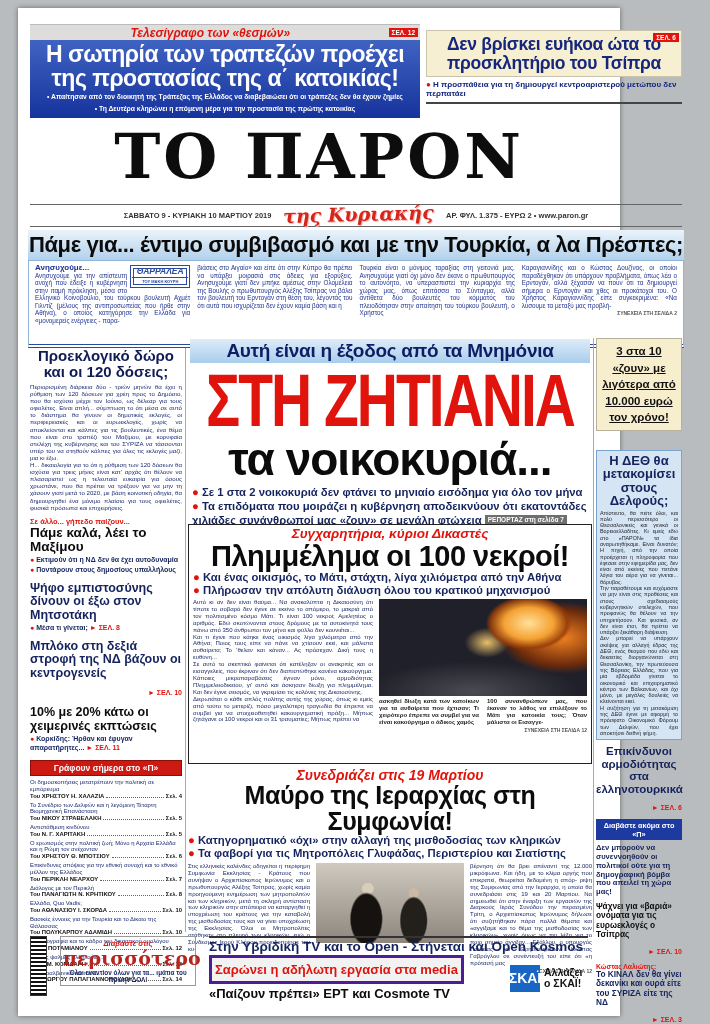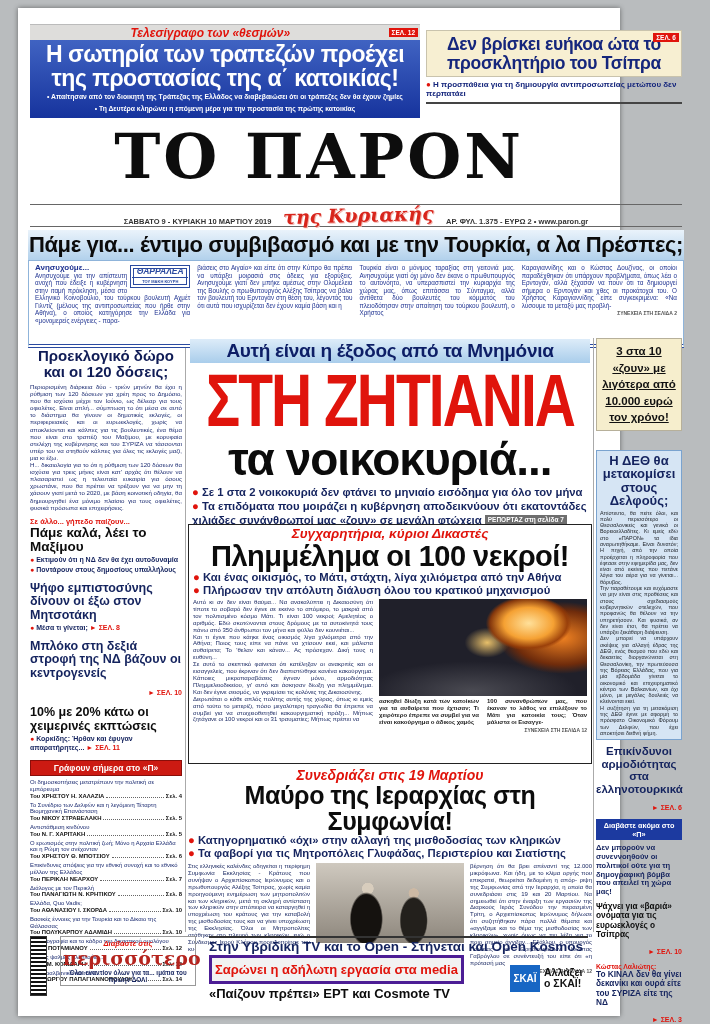--- a/index.html
+++ b/index.html
@@ -17,21 +17,21 @@
   .wb::before{content:"• "}
   .br{position:absolute;left:408px;top:22px;width:256px}
   .br-box{background:#f7efd2;border:1px solid #c9c3ad;padding:4px 4px 3px;position:relative;text-align:center}
   .br-badge{position:absolute;top:2px;right:2px}
   .br-h{color:#15267c;font-size:17.5px;font-weight:bold;line-height:19px;letter-spacing:-.3px}
   .br-bullet{font-size:8px;color:#15267c;font-weight:bold;margin-top:3px;border-bottom:2px solid #444;padding-bottom:4px;text-align:left}
   .rb::before{content:"● ";color:#e0140c}
 
   
   .mast-title{position:absolute;top:116px;left:0;width:100%;text-align:center;font-family:"DejaVu Serif",serif;font-weight:bold;font-size:62px;line-height:66px;letter-spacing:3px;color:#0d0d0d}
-  .mast-row{position:absolute;top:196px;left:12px;width:652px;height:21px;border-top:1.5px solid #666;border-bottom:1.5px solid #666;display:flex;align-items:flex-end;justify-content:center;gap:12px}
+  .mast-row{position:absolute;top:196px;left:12px;width:652px;height:21px;border-top:1.5px solid #666;border-bottom:1.5px solid #666;display:flex;align-items:center;justify-content:center;gap:12px}
   .mast-date,.mast-issue{font-size:7.5px;font-weight:bold;color:#333;white-space:nowrap}
   .mast-edition{color:#d8251c;font-size:19px;font-weight:bold;font-style:italic;font-family:"DejaVu Serif",serif;white-space:nowrap;margin-top:-3px;transform:rotate(-1.5deg);text-shadow:1px 1px 0 #f3b6b0}
 
   
   .lead-bar{position:absolute;left:10px;top:222px;width:656px;height:30px;background:linear-gradient(180deg,#eaf3fb,#b2d1ec);display:flex;align-items:center;justify-content:center}
   .lead-h{font-size:22px;font-weight:bold;color:#0b0b0b;letter-spacing:-.4px;white-space:nowrap}
   .lead-box{position:absolute;left:10px;top:252px;width:656px;height:88px;background:#fff;border:1px solid #8fb4da;border-bottom:4px double #2a4aa0;display:flex;gap:7px;padding:3px 6px 8px;box-sizing:border-box;position:absolute}
   .lead-col{flex:1;font-size:6.3px;line-height:7.5px;color:#1d3190;text-align:justify}
   .lead-label{font-weight:bold;font-size:8px;display:block}
   .thb{float:right;width:56px;border:1px solid #2a4aa0;box-shadow:inset 0 0 0 2px #fff,inset 0 0 0 3px #2a4aa0;text-align:center;margin:1px 0 2px 3px;padding:2px 1px;background:#fff}
@@ -113,21 +113,21 @@
   .typo{width:136px;border:1px solid #999;padding:2px;text-align:center;box-sizing:border-box}
   .typo-lead{color:#e0140c;font-size:7.5px;font-weight:bold;font-style:italic}
   .typo-brand{color:#b5241e;font-size:19px;font-weight:bold;font-family:"DejaVu Serif",serif;line-height:20px}
   .typo-sub{color:#14235e;font-size:6.4px;font-weight:bold;line-height:7.2px;margin-top:1px}
   .media{flex:1;border-top:2px solid #333;padding-top:1px}
   .media1{color:#14235e;font-weight:900;font-size:13.5px;line-height:15px;white-space:nowrap}
   .media-row{display:flex;align-items:center;gap:4px;margin-top:1px}
   .media-left{flex:1}
   .media2{color:#e0140c;font-size:13px;font-weight:900;border:3px solid #4c1d95;background:#f2f2f2;padding:4px 3px;display:inline-block;white-space:nowrap}
   .media3{color:#0c0c0c;font-weight:900;font-size:13px;margin-top:2px;white-space:nowrap}
-  .skai{width:30px;height:27px;background:#1766c4;color:#fff;display:flex;align-items:center;justify-content:center;font-size:10px;font-weight:bold;flex:0 0 auto}
+  .skai{width:30px;height:27px;background:#1766c4;color:#fff;display:flex;align-items:center;justify-content:center;font-size:14px;font-weight:bold;flex:0 0 auto}
   .skai-note{font-size:10.5px;font-weight:900;color:#111;width:44px;line-height:11.5px;flex:0 0 auto}
 </style>
 </head>
 <body>
 
 <div class="page">
 
   <div class="bl">
     <div class="bl-kick">
       <span class="bl-kick-text">Τελεσίγραφο των «θεσμών»</span>
@@ -138,21 +138,21 @@
       <div class="bl-b wb">Απαίτησαν από τον διοικητή της Τράπεζας της Ελλάδος να διαβεβαιώσει ότι οι τράπεζες δεν θα έχουν ζημίες</div>
       <div class="bl-b wb">Τη Δευτέρα κληρώνει η επόμενη μέρα για την προστασία της πρώτης κατοικίας</div>
     </div>
   </div>
 
   <div class="br">
     <div class="br-box">
       <span class="badge-red br-badge">ΣΕΛ. 6</span>
       <div class="br-h">Δεν βρίσκει ευήκοα ώτα το προσκλητήριο του Τσίπρα</div>
     </div>
-    <div class="br-bullet rb">Η προσπάθεια για τη δημιουργία αντιπροσωπείας μετώπου δεν περπατάει</div>
+    <div class="br-bullet rb">Η προσπάθεια για τη δημιουργεί κεντροαριστερού μετώπου δεν περπατάει</div>
   </div>
 
   <div class="mast-title">ΤΟ ΠΑΡΟΝ</div>
   <div class="mast-row">
     <span class="mast-date">ΣΑΒΒΑΤΟ 9 - ΚΥΡΙΑΚΗ 10 ΜΑΡΤΙΟΥ 2019</span>
     <span class="mast-edition">της Κυριακής</span>
     <span class="mast-issue">ΑΡ. ΦΥΛ. 1.375  -  ΕΥΡΩ 2 • www.paron.gr</span>
   </div>
 
   <div class="lead-bar">

